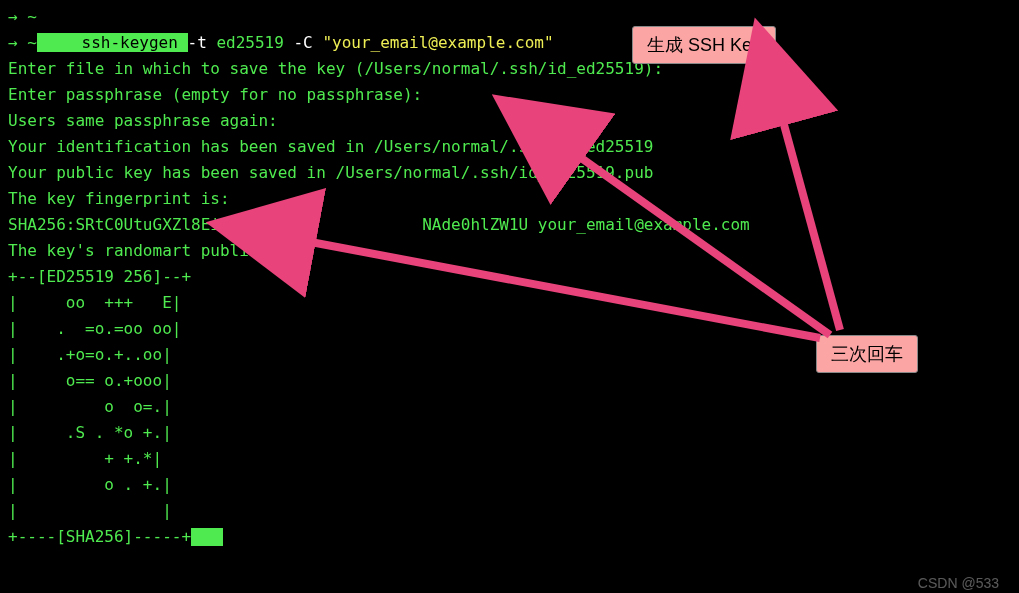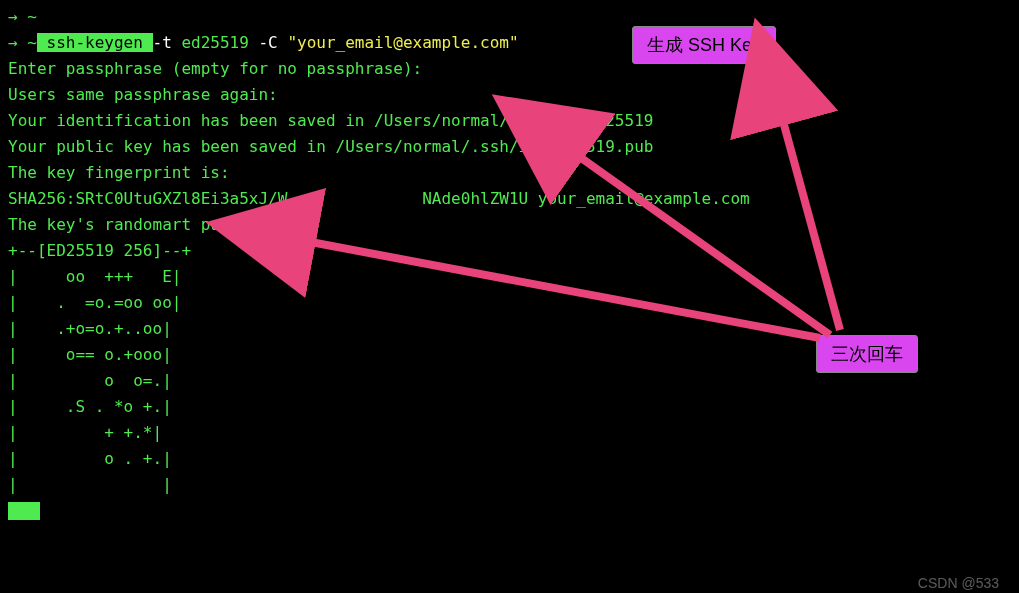--- a/index.html
+++ b/index.html
@@ -37,25 +37,26 @@
     }
     .command-white {
       color: #ffffff;
     }
     .quoted {
       color: #eeee55;
     }
     .highlighted-cmd {
       background: #4fea4f;
       color: #000000;
+      padding-left: 35px;
     }
     
     .label-box {
       position: absolute;
-      background: #d946ef;
+      background: #fca5a5;
       border: 1px solid #888;
       padding: 6px 14px;
       font-family: "PingFang SC", "Microsoft YaHei", "Helvetica", sans-serif;
       font-size: 18px;
       color: #000;
       border-radius: 3px;
       white-space: nowrap;
     }
     .label-top {
       top: 26px;
@@ -87,38 +88,39 @@
       height: 18px;
       vertical-align: text-bottom;
     }
   </style>
 </head>
 <body>
 
 <div class="terminal">
   <div class="line"><span class="prompt-arrow">→</span><span class="prompt-tilde"> ~</span></div>
   <div class="line"><span class="prompt-arrow">→</span><span class="prompt-tilde"> ~</span><span class="highlighted-cmd"> ssh-keygen </span><span class="command-white">-t</span><span> ed25519 </span><span class="command-white">-C</span><span> </span><span class="quoted">"your_email@example.com"</span></div>
+  <div class="line">Enter file in which to save the key (/Users/normal/.ssh/id_ed25519):</div>
   <div class="line">Enter passphrase (empty for no passphrase):</div>
   <div class="line">Users same passphrase again:</div>
   <div class="line">Your identification has been saved in /Users/normal/.ssh/id_ed25519</div>
   <div class="line">Your public key has been saved in /Users/normal/.ssh/id_ed25519.pub</div>
   <div class="line">The key fingerprint is:</div>
   <div class="line">SHA256:SRtC0UtuGXZl8Ei3a5xJ/W              NAde0hlZW1U your_email@example.com</div>
   <div class="line">The key's randomart public is:</div>
   <div class="line">+--[ED25519 256]--+</div>
   <div class="line">|     oo  +++   E|</div>
   <div class="line">|    .  =o.=oo oo|</div>
   <div class="line">|    .+o=o.+..oo|</div>
   <div class="line">|     o== o.+ooo|</div>
   <div class="line">|         o  o=.|</div>
   <div class="line">|     .S . *o +.|</div>
   <div class="line">|         + +.*|</div>
   <div class="line">|         o . +.|</div>
   <div class="line">|               |</div>
-  <div class="line"><span class="cursor-block"></span></div>
+  <div class="line"><span>+----[SHA256]-----+</span><span class="cursor-block"></span></div>
 </div>
 
 <div class="label-box label-top">生成 SSH Key</div>
 <div class="label-box label-bottom">三次回车</div>
 
 <svg class="arrow-svg" width="1019" height="593" style="top:0;left:0;">
   <defs>
     <marker id="arrowhead" markerWidth="14" markerHeight="14" refX="2" refY="7" orient="auto">
       <polygon points="0 0, 14 7, 0 14" fill="#e8447b"></polygon>
     </marker>

